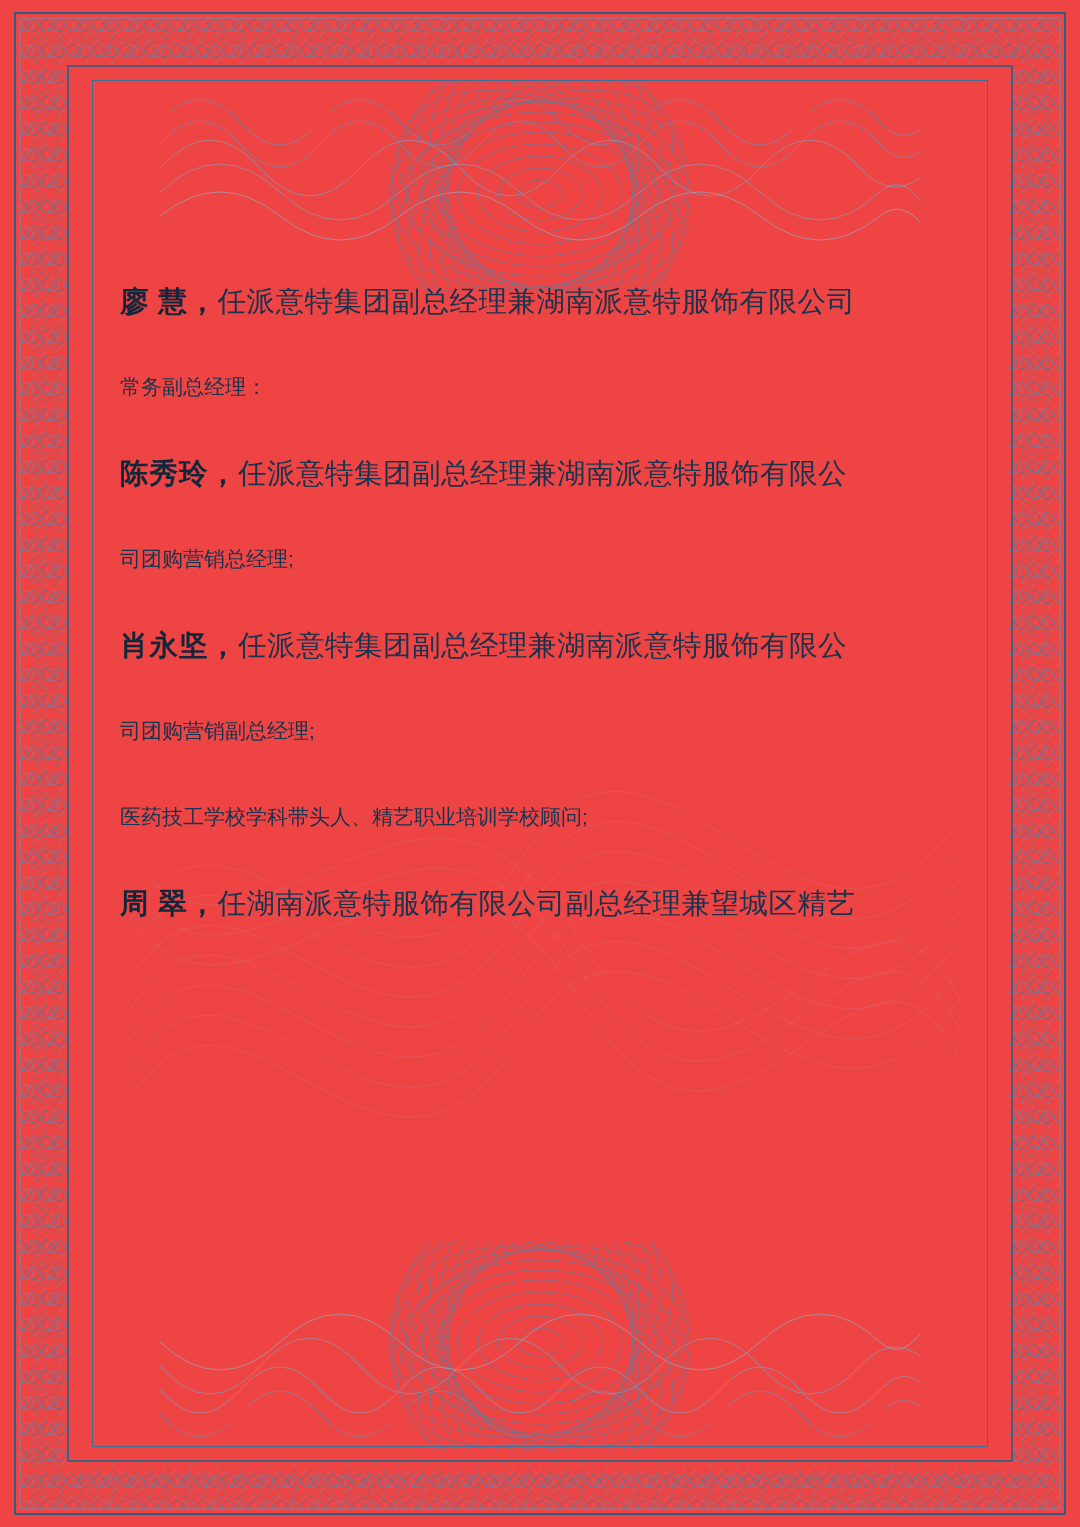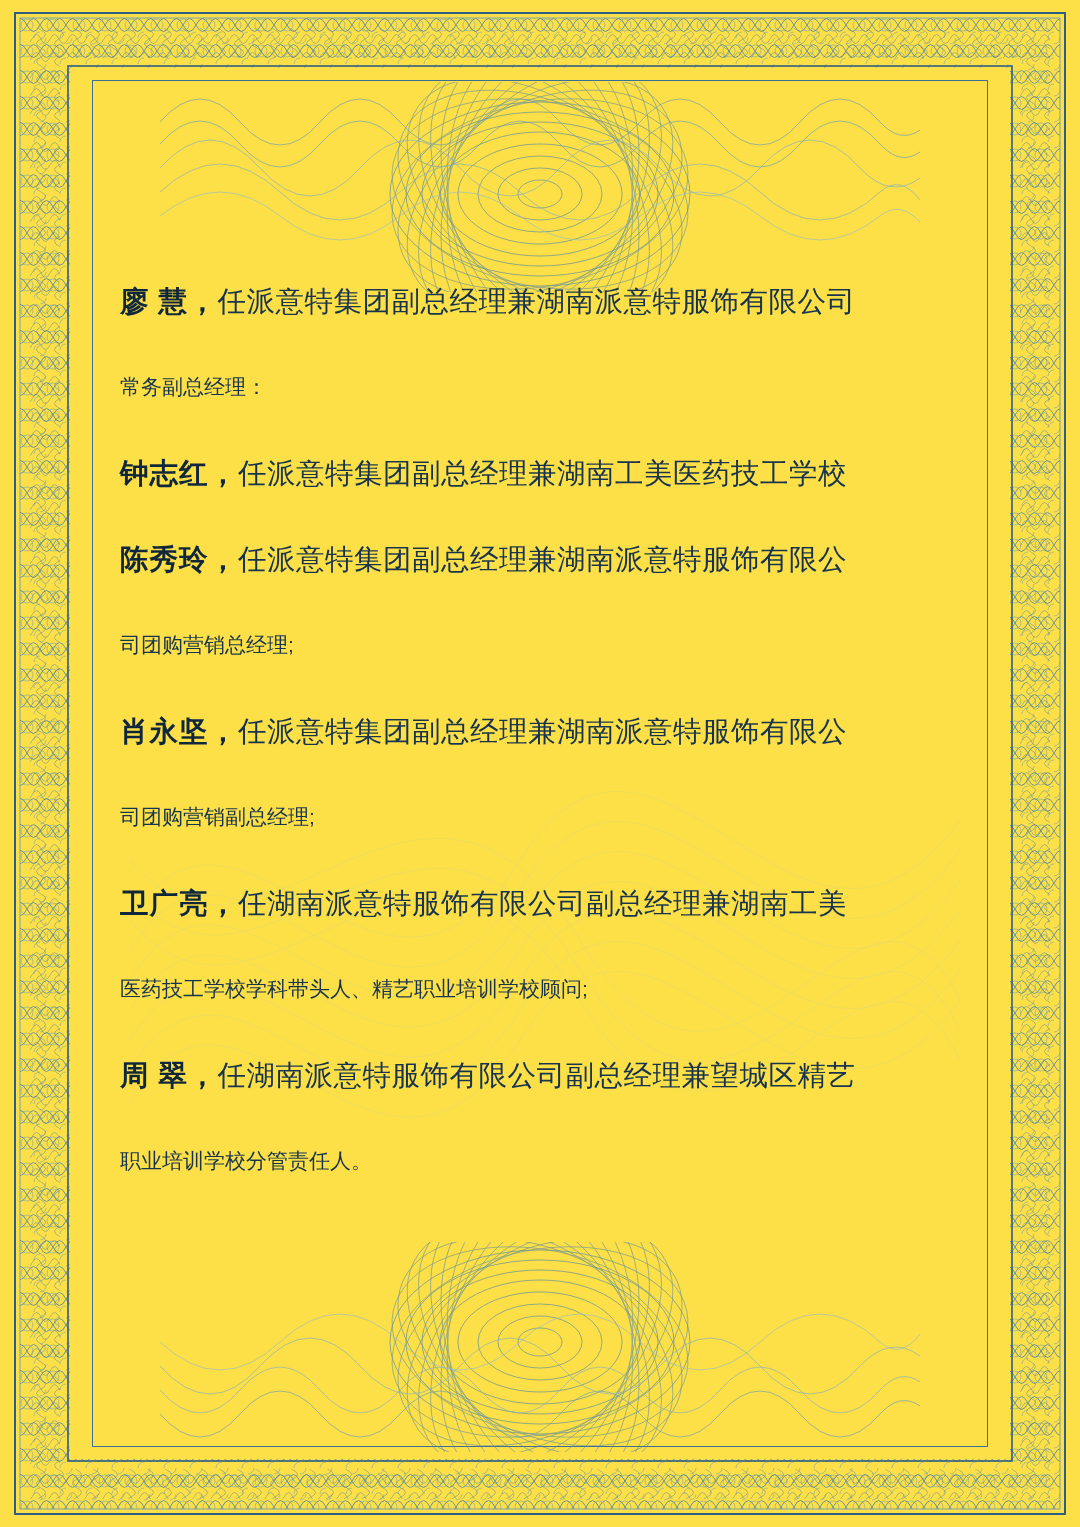--- a/index.html
+++ b/index.html
@@ -11,21 +11,21 @@
     width: 1080px;
     height: 1527px;
     font-family: "Liberation Sans", "DejaVu Sans", sans-serif;
     overflow: hidden;
   }
 
   .certificate {
     position: relative;
     width: 1080px;
     height: 1527px;
-    background: #fde047;
+    background: #ef4444;
     box-sizing: border-box;
   }
 
   
   .lace-border {
     position: absolute;
     left: 14px;
     top: 12px;
     width: 1052px;
     height: 1503px;
@@ -231,39 +231,32 @@
     </svg>
   </div>
 
   <div class="content">
 
     <div class="para">
       <span class="nm">廖 慧，</span><span class="txt">任派意特集团副总经理兼湖南派意特服饰有限公司</span>
     </div>
     <div class="line2">常务副总经理：</div>
 
-    <div class="para">
-      <span class="nm">钟志红，</span><span class="txt">任派意特集团副总经理兼湖南工美医药技工学校</span>
-    </div>
 
     <div class="para">
       <span class="nm">陈秀玲，</span><span class="txt">任派意特集团副总经理兼湖南派意特服饰有限公</span>
     </div>
     <div class="line2">司团购营销总经理;</div>
 
     <div class="para">
       <span class="nm">肖永坚，</span><span class="txt">任派意特集团副总经理兼湖南派意特服饰有限公</span>
     </div>
     <div class="line2">司团购营销副总经理;</div>
 
-    <div class="para">
-      <span class="nm">卫广亮，</span><span class="txt">任湖南派意特服饰有限公司副总经理兼湖南工美</span>
-    </div>
     <div class="line2">医药技工学校学科带头人、精艺职业培训学校顾问;</div>
 
     <div class="para">
       <span class="nm">周 翠，</span><span class="txt">任湖南派意特服饰有限公司副总经理兼望城区精艺</span>
     </div>
-    <div class="line2">职业培训学校分管责任人。</div>
 
   </div>
 
 </div>
 
 </body></html>

